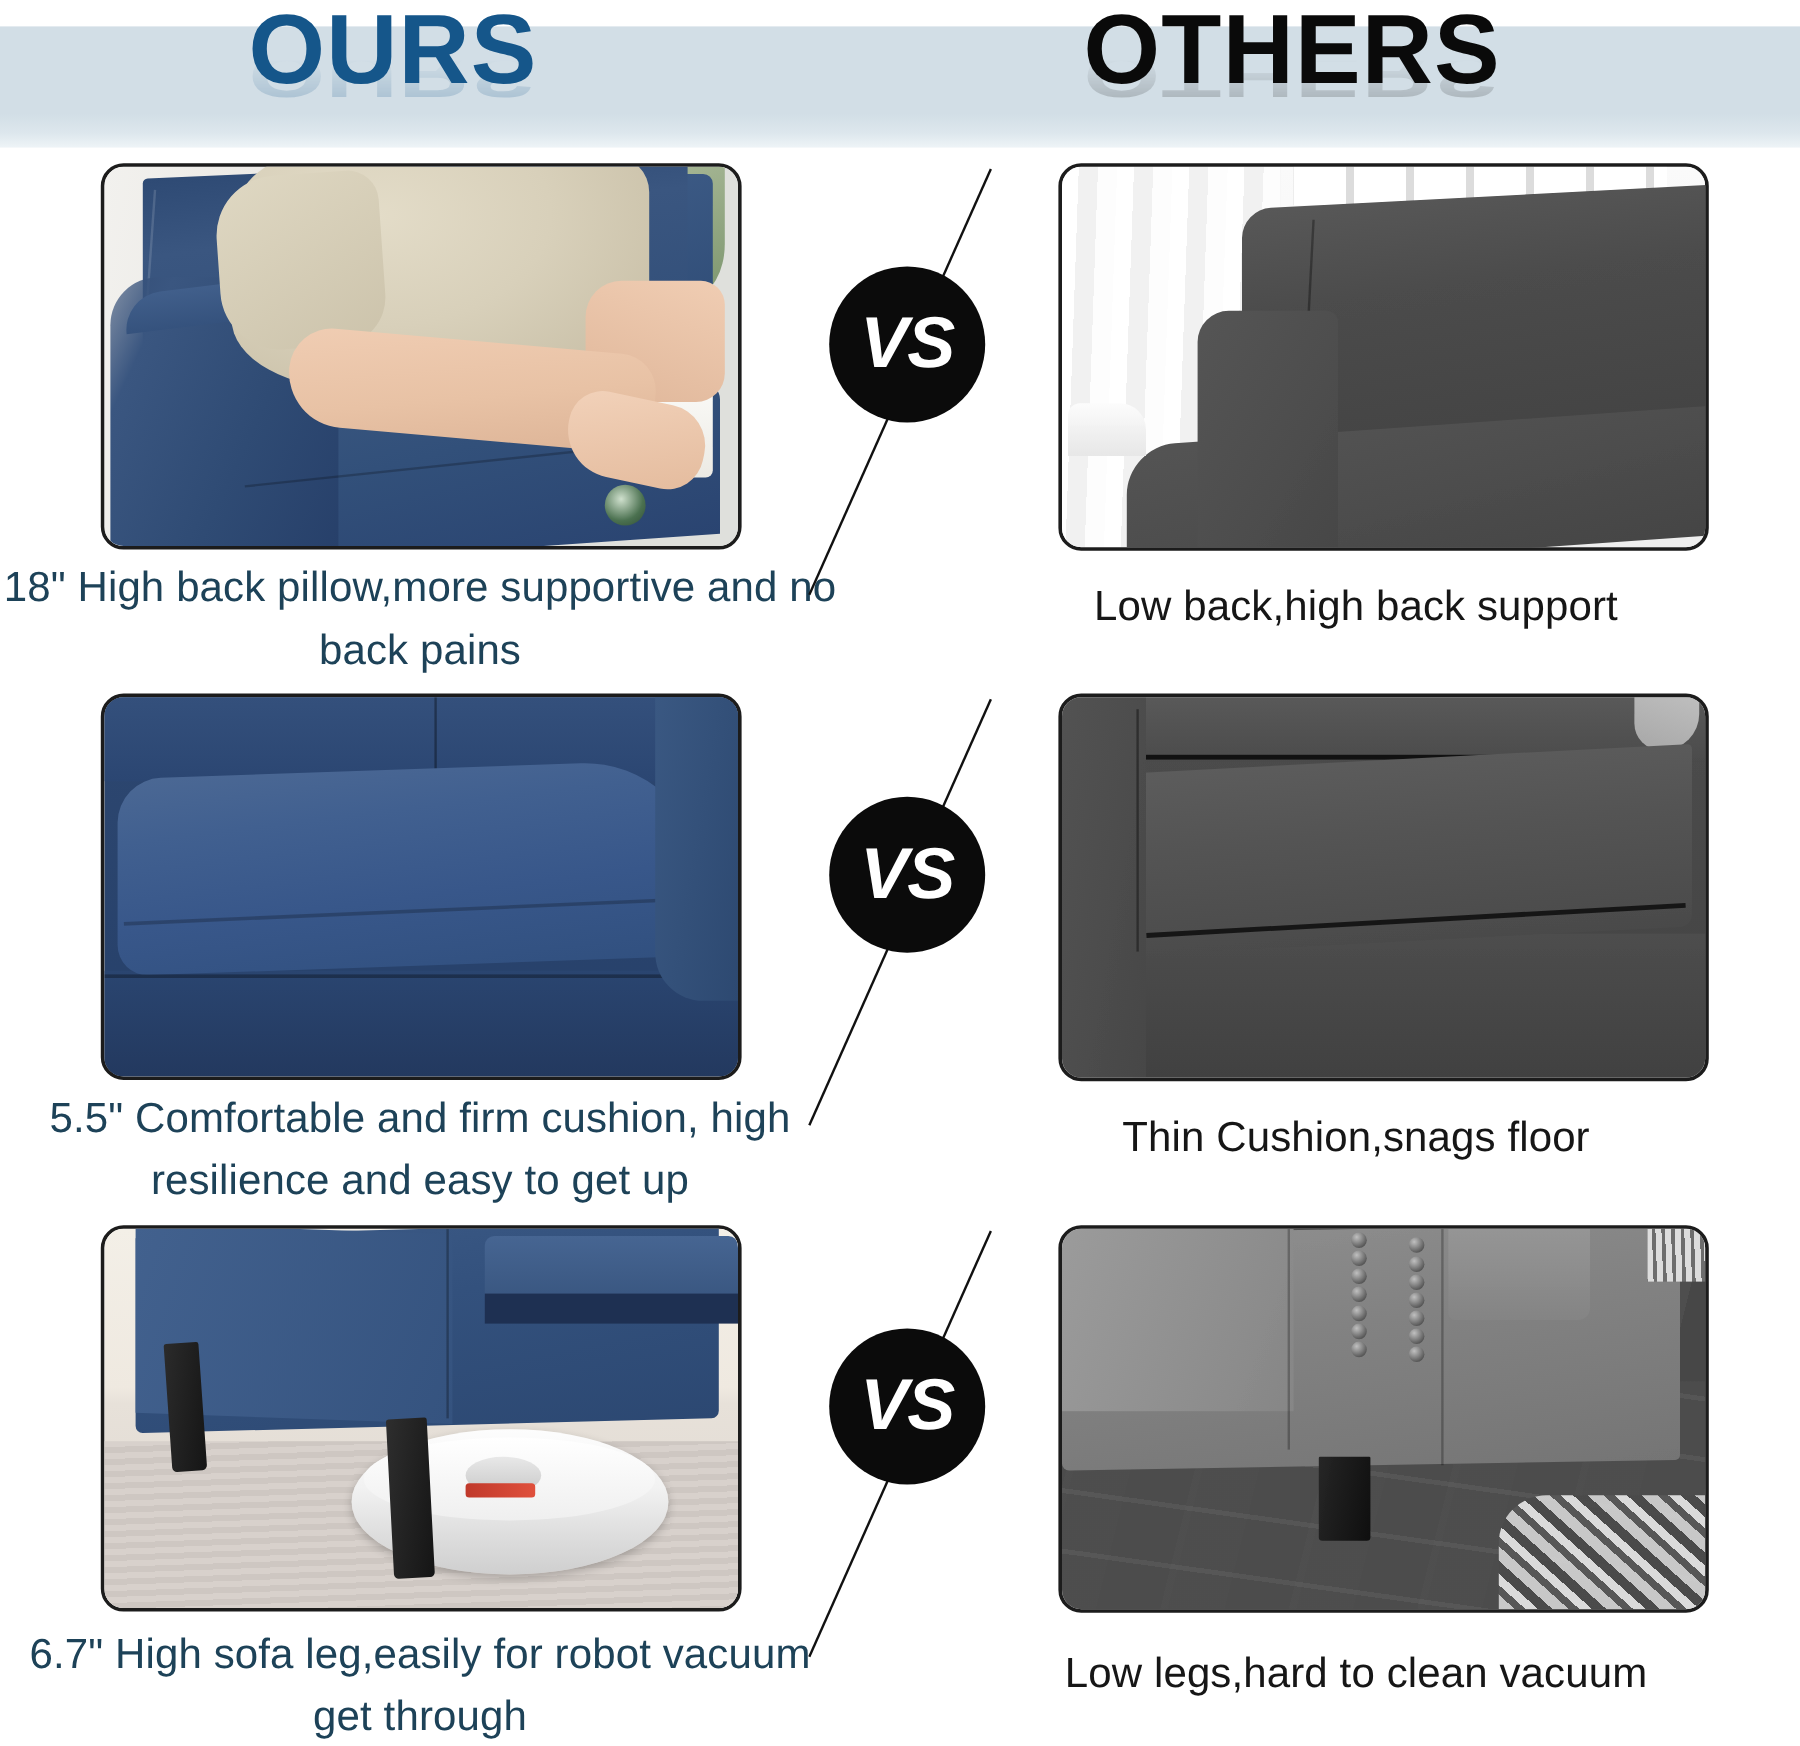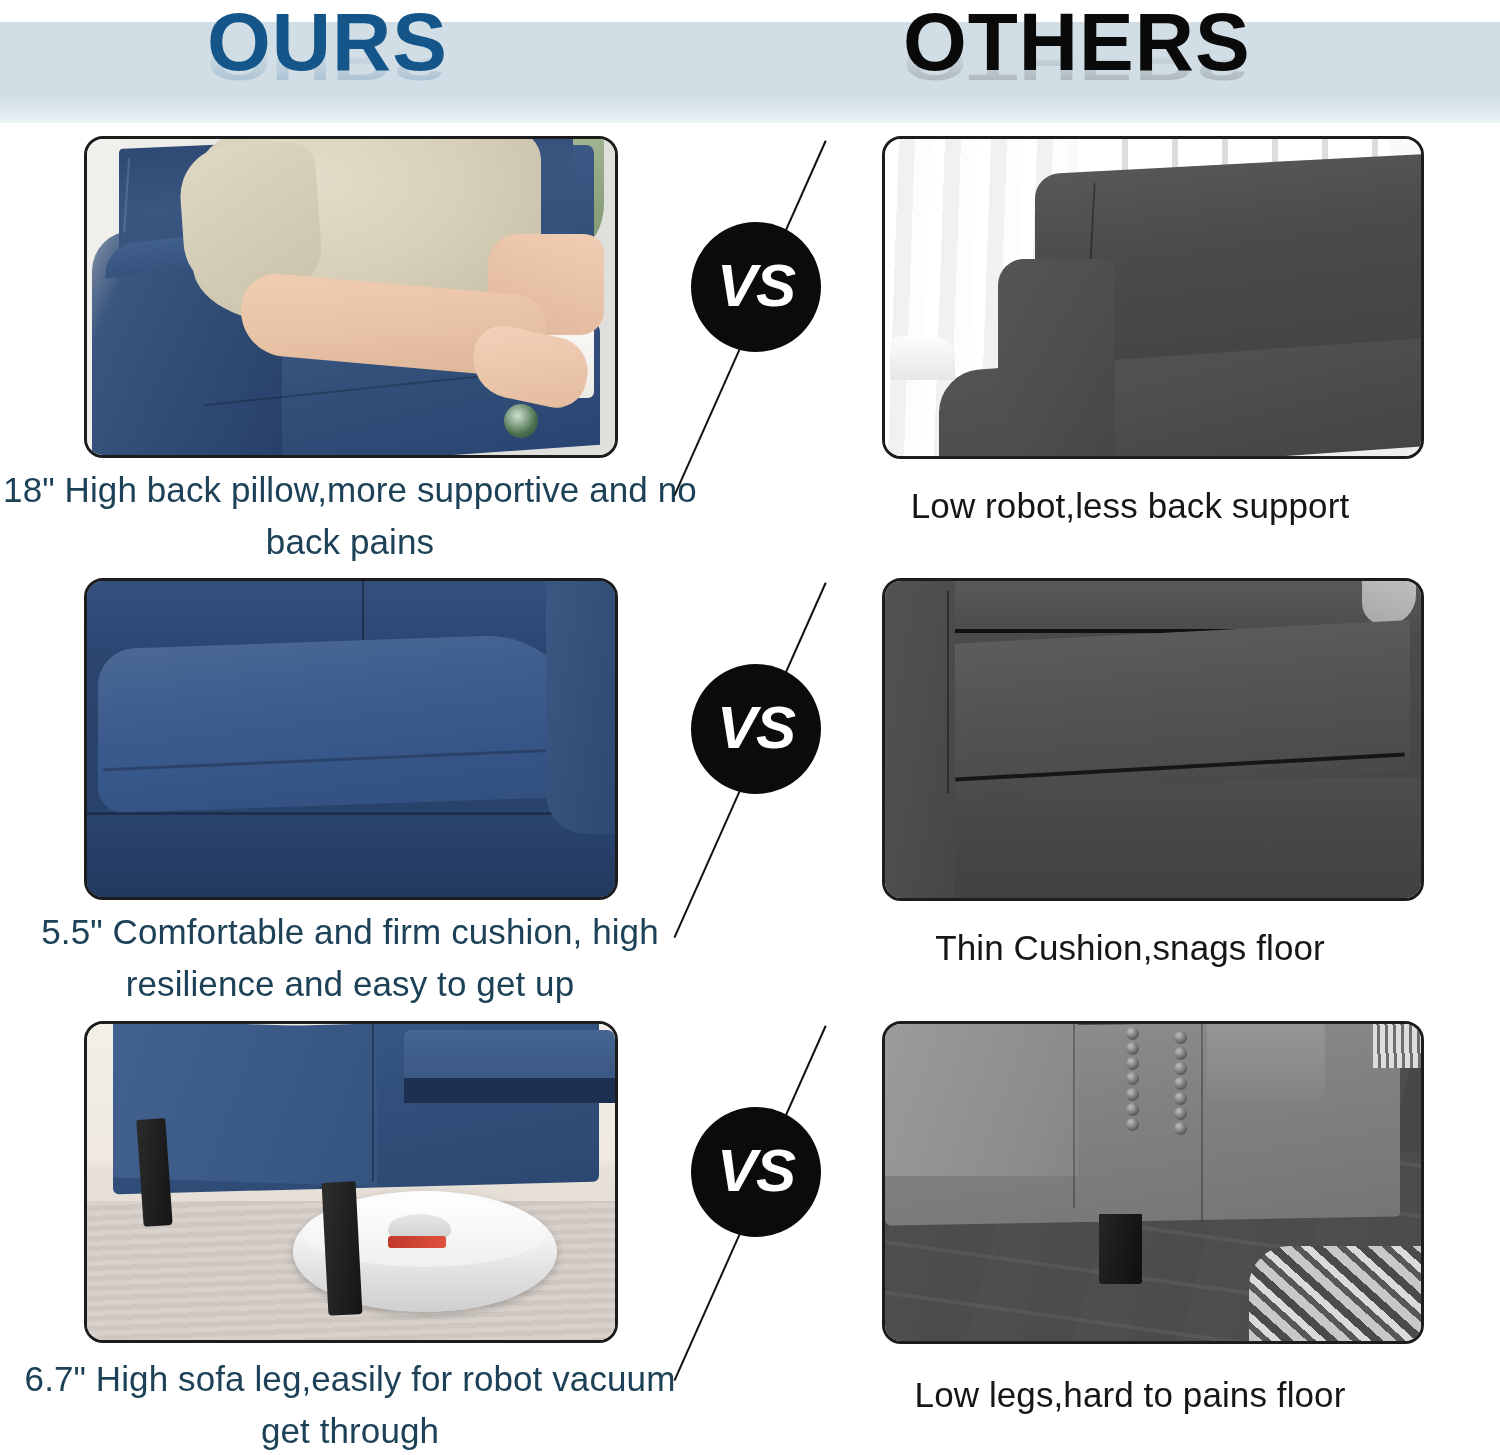--- a/index.html
+++ b/index.html
@@ -308,21 +308,21 @@
           <div class="s1r-wall"></div>
           <div class="s1r-curtain"></div>
           <div class="s1r-win"></div>
           <div class="s1r-back"></div>
           <div class="s1r-backseam"></div>
           <div class="s1r-seat"></div>
           <div class="s1r-arm"></div>
           <div class="s1r-table"></div>
         </div>
       </div>
-      <div class="caption cap-right">Low robot,less back support</div>
+      <div class="caption cap-right">Low back,high back support</div>
     </div>
 
     <div class="divider">
       <div class="diag diag-a"></div>
       <div class="diag diag-b"></div>
       <div class="vs-badge">
         <span>VS</span>
       </div>
     </div>
   </div>
@@ -418,21 +418,21 @@
               <i style="left: 6%; top: 56%;"></i>
               <i style="left: 62%; top: 60%;"></i>
               <i style="left: 6%; top: 70%;"></i>
               <i style="left: 62%; top: 74%;"></i>
               <i style="left: 6%; top: 84%;"></i>
               <i style="left: 62%; top: 88%;"></i>
             </div>
           <div class="s3r-leg"></div>
         </div>
       </div>
-      <div class="caption cap-right">Low legs,hard to pains floor</div>
+      <div class="caption cap-right">Low legs,hard to clean vacuum</div>
     </div>
 
     <div class="divider">
       <div class="diag diag-a"></div>
       <div class="diag diag-b"></div>
       <div class="vs-badge">
         <span>VS</span>
       </div>
     </div>
   </div>

